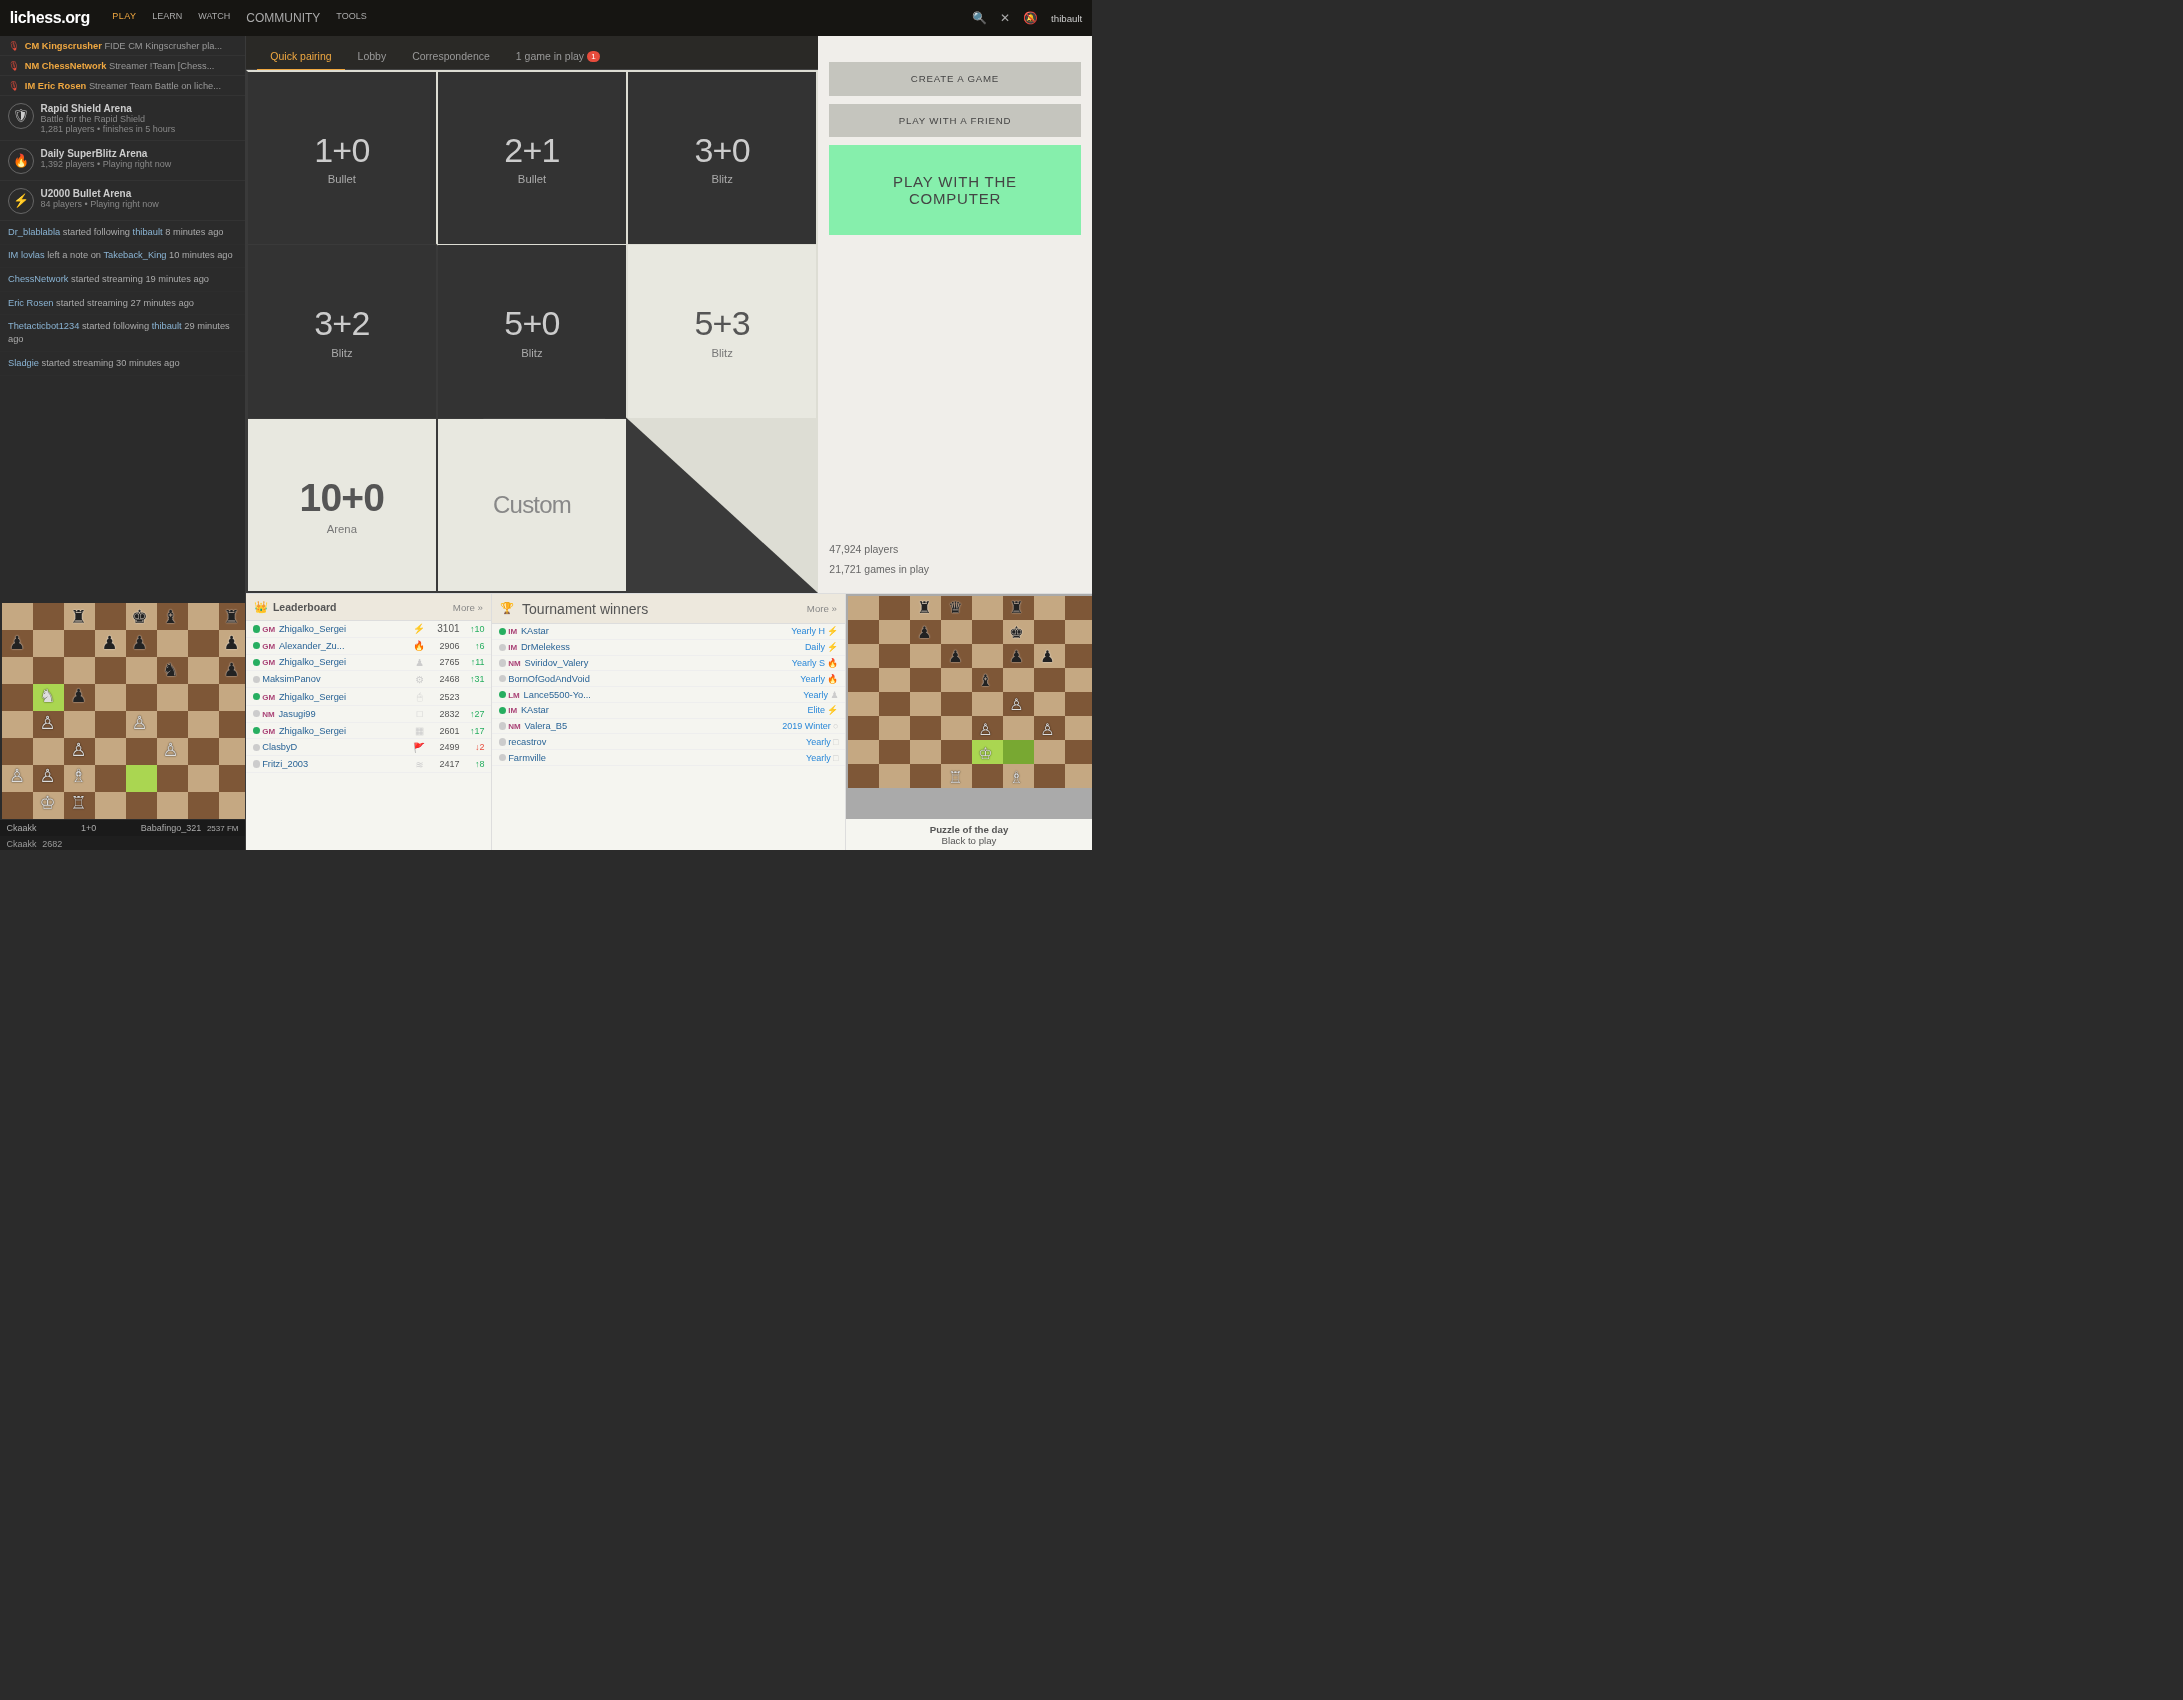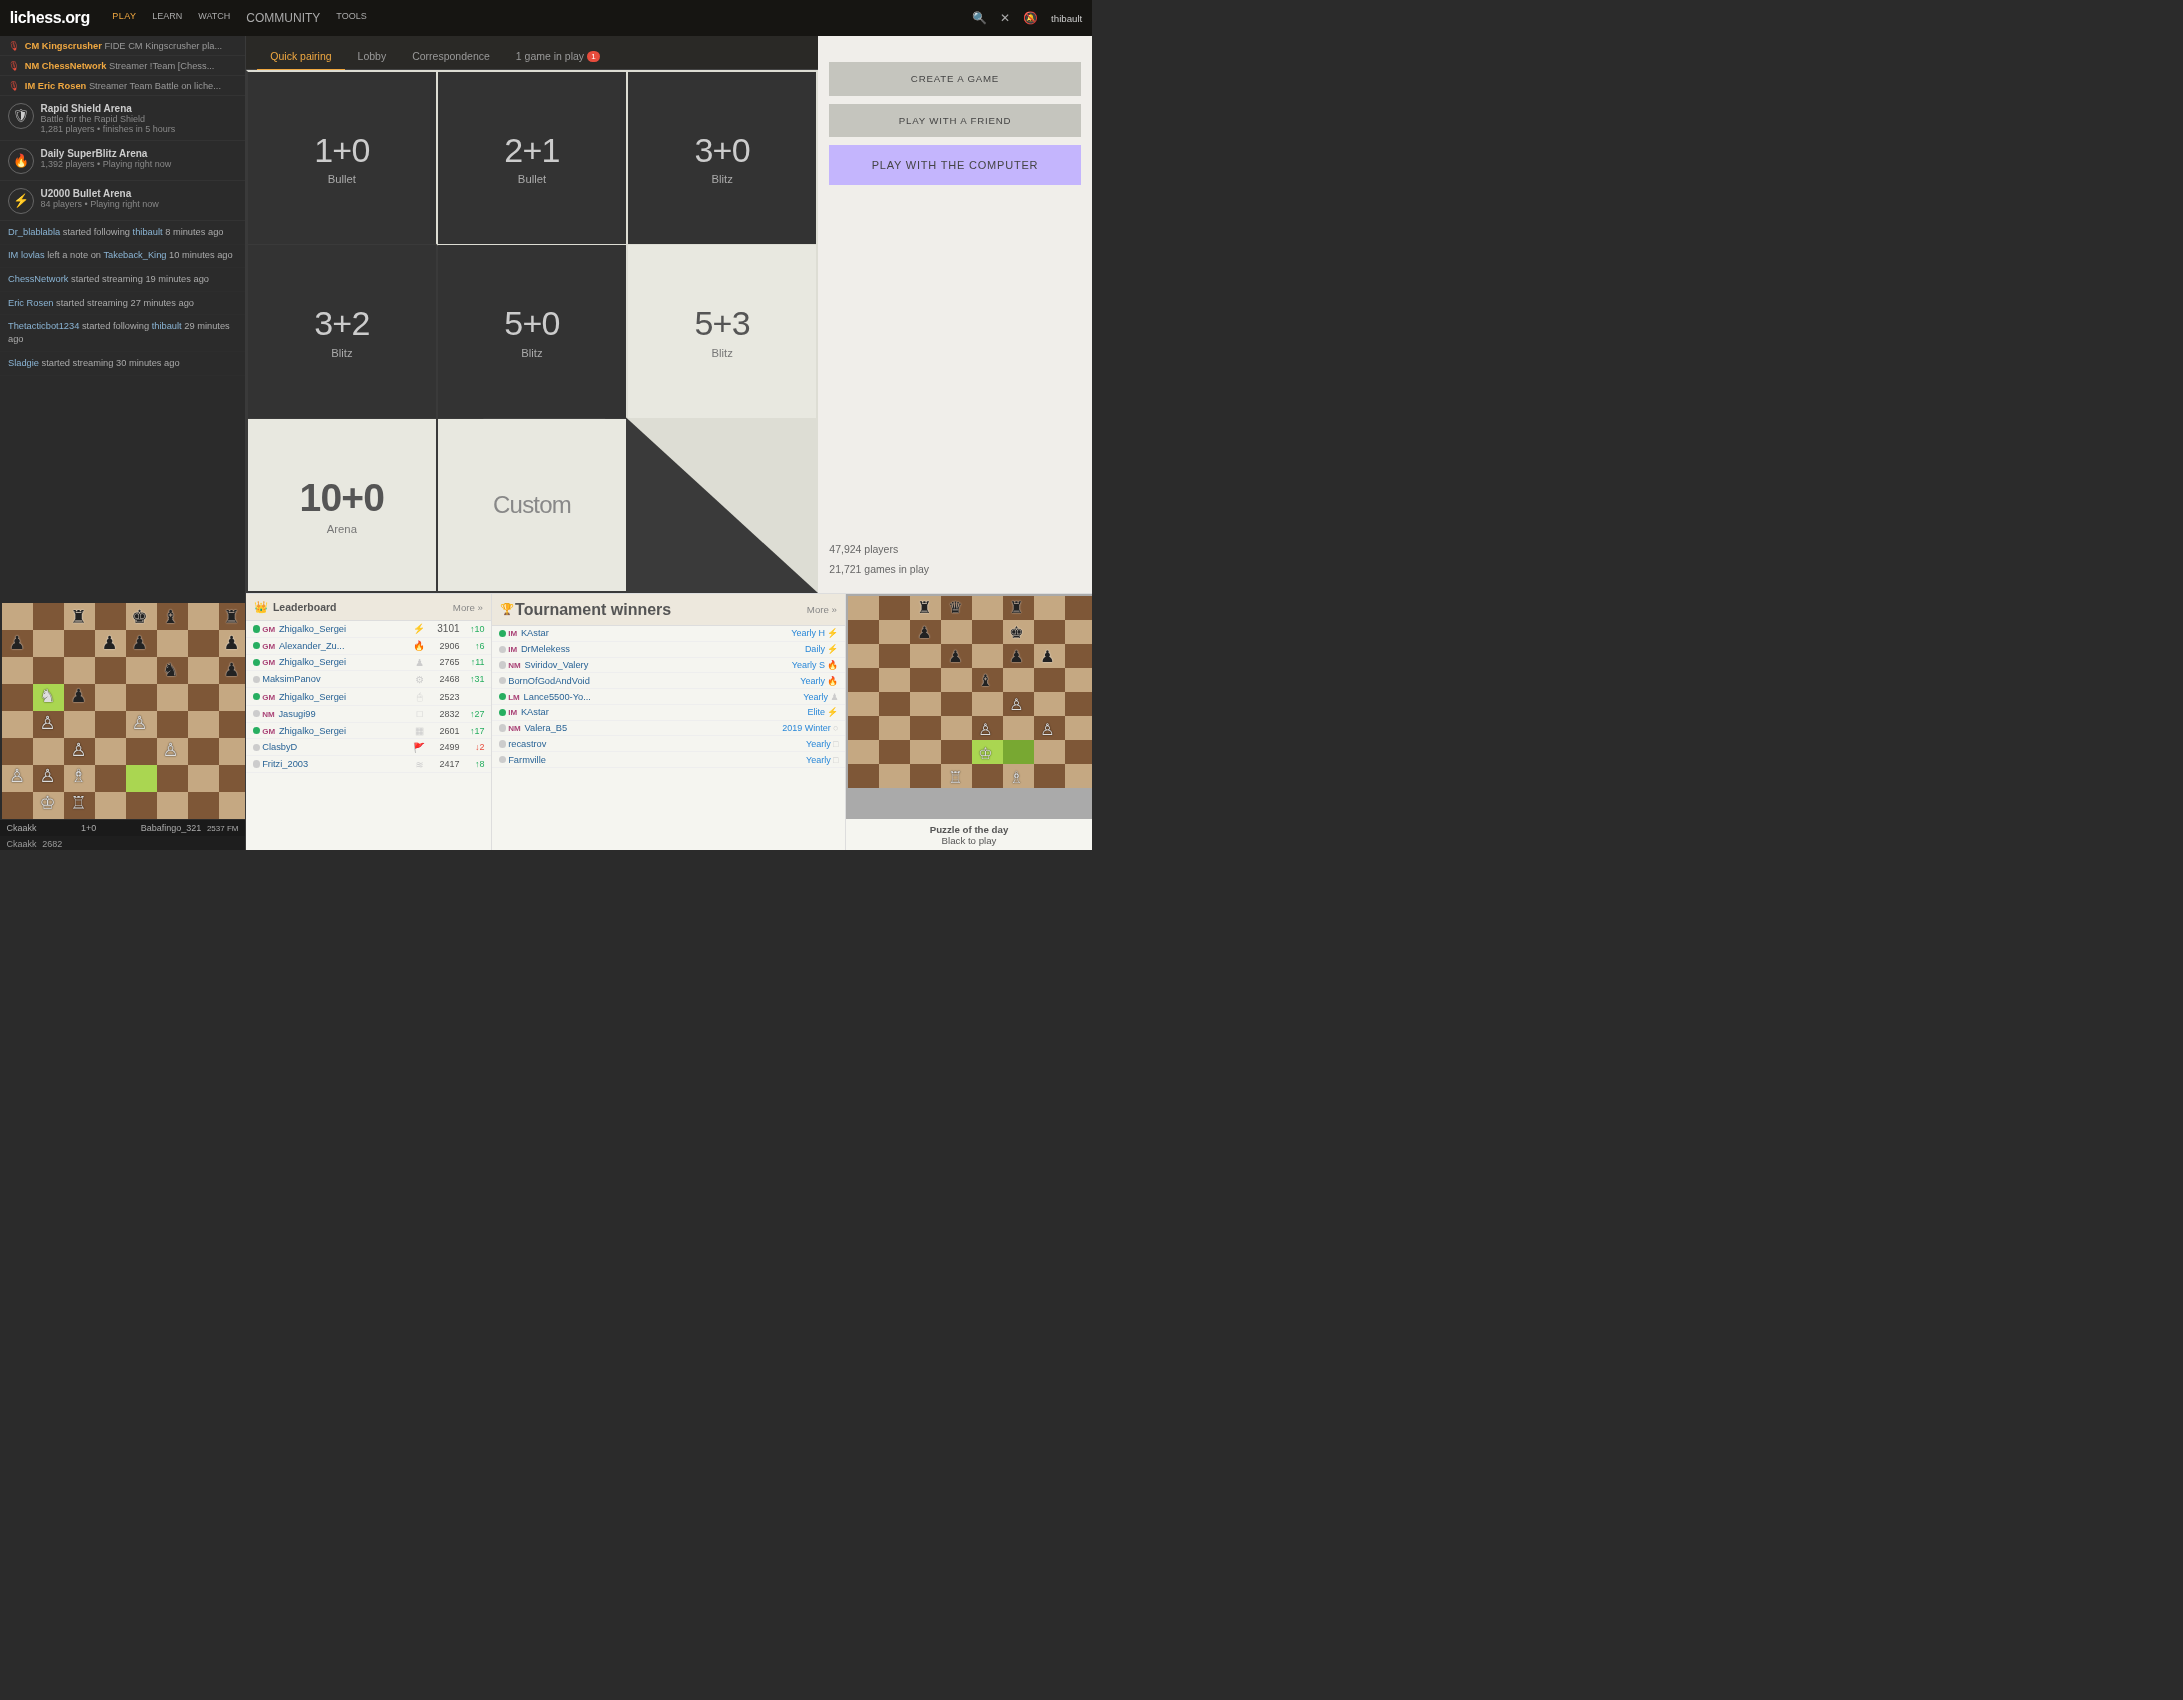--- a/index.html
+++ b/index.html
@@ -260,21 +260,21 @@
               <div style="font-size:24px;font-weight:300;color:#888;letter-spacing:-0.8px;">Custom</div>
             </div>
           </div>
         </div>
       </div>
 
       <div style="width:274px;background:#f0eeea;display:flex;flex-direction:column;padding:13px 11.3px;gap:8px;">
         <div style="margin-top:13px;display:flex;flex-direction:column;gap:8px;">
           <button style="background:#c5c5be;border:none;padding:11.3px 16px;font-size:9.7px;letter-spacing:0.8px;color:#444;cursor:pointer;text-align:center;text-transform:uppercase;font-weight:500;">CREATE A GAME</button>
           <button style="background:#c5c5be;border:none;padding:11.3px 16px;font-size:9.7px;letter-spacing:0.8px;color:#444;cursor:pointer;text-align:center;text-transform:uppercase;font-weight:500;">PLAY WITH A FRIEND</button>
-          <button style="background:#c4b5fd;border:none;padding:14px 16px;font-size:11px;letter-spacing:0.8px;color:#444;cursor:pointer;text-align:center;text-transform:uppercase;font-weight:500;">PLAY WITH THE COMPUTER</button>
+          <button style="background:#86efac;border:none;padding:28px 16px;font-size:15px;letter-spacing:0.8px;color:#444;cursor:pointer;text-align:center;text-transform:uppercase;font-weight:500;">PLAY WITH THE COMPUTER</button>
         </div>
         <div style="margin-top:auto;color:#666;font-size:10.5px;line-height:1.9;">
           <div>47,924 players</div>
           <div>21,721 games in play</div>
         </div>
       </div>
     </div>
 
     <div style="display:flex;background:#f5f5f0;border-top:0.8px solid #ddd;height:258px;">
 
@@ -347,21 +347,21 @@
               <span style="font-size: 9.7px; width: 13px; text-align: center;">≋</span>
               <span style="color: rgb(85, 85, 85); width: 31px; text-align: right; font-size: 9px;">2417</span>
               <span style="color: rgb(39, 174, 96); width: 22.6px; text-align: right; font-size: 9px;">↑8</span>
             </div>
           </div>
       </div>
 
       <div style="flex:1;background:#f5f5f0;border-right:0.8px solid #ddd;overflow:hidden;">
         <div style="display:flex;align-items:center;padding:6.5px 8px;border-bottom:0.8px solid #ddd;background:#ede8dd;">
           <span style="font-size:11.3px;">🏆</span>
-          <span style="font-size:16px;font-weight:bold;color:#555;margin-left:1px;">Tournament winners</span>
+          <span style="font-size:14px;font-weight:normal;color:#555;margin-left:8px;">Tournament winners</span>
           <span style="margin-left:auto;color:#888;font-size:9.7px;cursor:pointer;">More »</span>
         </div>
         <div id="tournament-rows">
             <div style="display: flex; align-items: center; padding: 2.4px 6.5px; border-bottom: 0.8px solid rgb(238, 238, 238); font-size: 9.3px; gap: 2.4px; cursor: pointer;">
               <div style="width: 7.3px; height: 7.3px; border-radius: 50%; background: rgb(39, 174, 96); flex-shrink: 0;"></div>
               <span style="flex: 1 1 0%; overflow: hidden; text-overflow: ellipsis; white-space: nowrap; color: rgb(42, 100, 150);"><span style="color: rgb(170, 68, 119); font-size: 8px; font-weight: bold; margin-right: 1.6px;">IM </span>KAstar</span>
               <span style="color: rgb(42, 136, 216); font-size: 9px; white-space: nowrap;">Yearly H</span>
               <span style="font-size: 9px;"> ⚡</span>
             </div>
             <div style="display: flex; align-items: center; padding: 2.4px 6.5px; border-bottom: 0.8px solid rgb(238, 238, 238); font-size: 9.3px; gap: 2.4px; cursor: pointer;">

